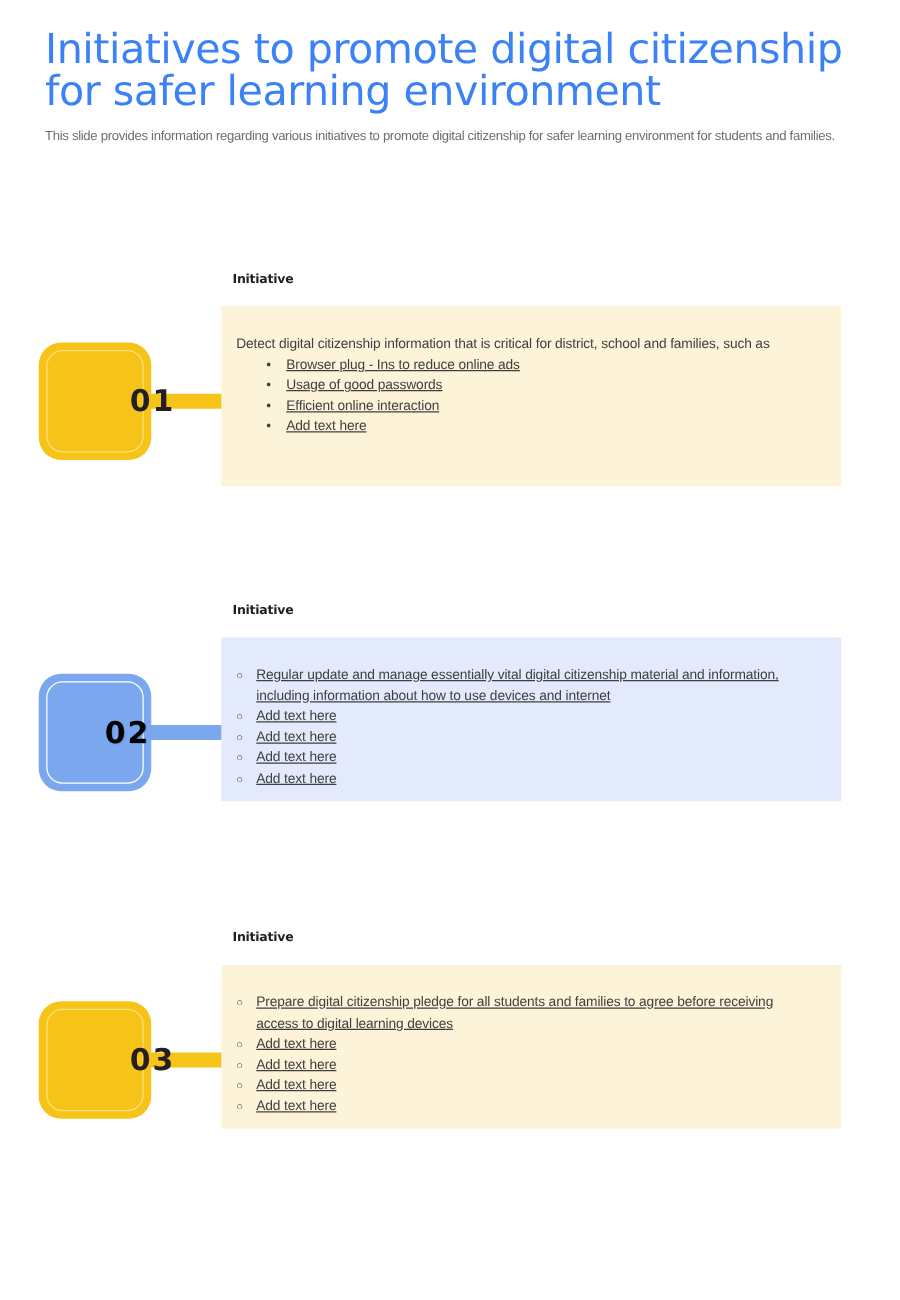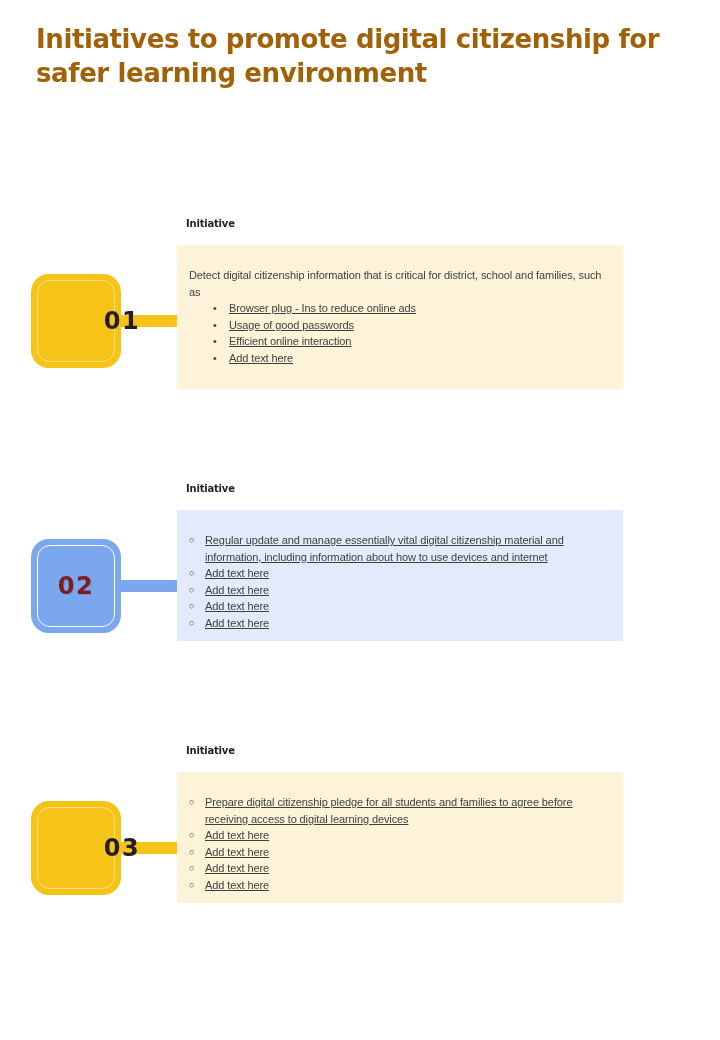--- a/index.html
+++ b/index.html
@@ -17,25 +17,25 @@
 
   
   .header {
     position: absolute;
     left: 36px;
     top: 22px;
     width: 650px;
   }
   .title {
     font-family: "DejaVu Sans", sans-serif;
-    font-size: 26px;
+    font-size: 33px;
     line-height: 34px;
-    font-weight: bold;
+    font-weight: normal;
     letter-spacing: -0.4px;
-    color: #a16207;
+    color: #3b82f6;
     margin: 0;
   }
   .subtitle {
     margin: 12px 0 0 0;
     font-family: "Liberation Sans", sans-serif;
     font-size: 10.5px;
     line-height: 14px;
     color: #6d6e71;
     width: 642px;
     letter-spacing: -0.25px;
@@ -59,21 +59,21 @@
     font-size: 10px;
     font-weight: bold;
     color: #231f20;
     letter-spacing: -0.2px;
   }
 
   .panel {
     position: absolute;
     left: 177px;
     top: 27px;
-    width: 446px;
+    width: 496px;
     box-sizing: border-box;
     padding: 22px 20px 20px 12px;
   }
   .panel-yellow { background: #fdf3d8; }
   .panel-blue   { background: #e2eafb; }
 
   .panel-1 { height: 144px; }
   .panel-2 { height: 131px; }
   .panel-3 { height: 131px; }
 
@@ -127,21 +127,21 @@
     height: 94px;
     display: flex;
     align-items: center;
     justify-content: center;
     font-family: "DejaVu Sans", sans-serif;
     font-size: 24px;
     font-weight: bold;
     letter-spacing: 1.5px;
   }
   .badge-num-yellow { color: #231f20; margin-left: 46px; }
-  .badge-num-blue   { color: #7f1d1d; text-shadow: 1px 1px 0 rgba(90,130,200,0.55); }
+  .badge-num-blue   { color: #000000; text-shadow: 1px 1px 0 rgba(90,130,200,0.55); padding-left: 26px; }
 
   
   .lead {
     margin: 0;
     font-size: 11px;
     line-height: 16.5px;
     color: #3f3f3f;
     letter-spacing: -0.1px;
   }
   ul.list {
@@ -168,20 +168,21 @@
     color: #3f3f3f;
   }
   ul.list.circle li .bullet { font-size: 9px; }
   .li-text { display: block; text-decoration: underline; }
 </style>
 </head>
 <body>
 
 <div class="header">
   <h1 class="title">Initiatives to promote digital citizenship for safer learning environment</h1>
+  <p class="subtitle">This slide provides information regarding various initiatives to promote digital citizenship for safer learning environment for students and families.</p>
 </div>
 
 <div class="block block-1">
   <div class="block-heading">Initiative</div>
   <div class="badge-wrap">
     <div class="connector connector-yellow"></div>
     <div class="badge badge-yellow">
       <div class="badge-inner badge-inner-yellow"></div>
       <div class="badge-num badge-num-yellow">01</div>
     </div>

